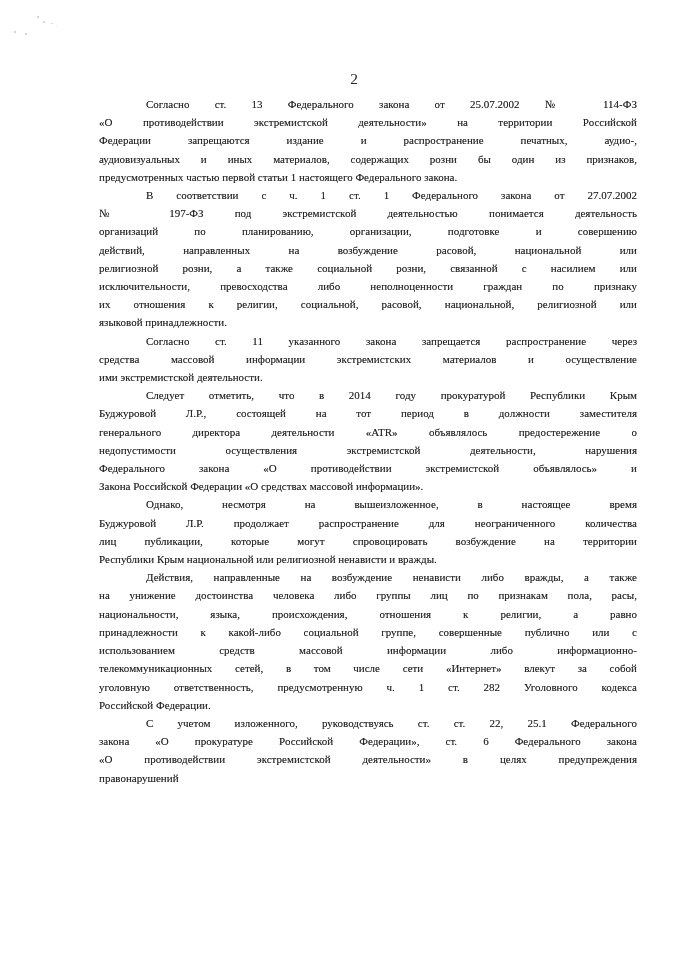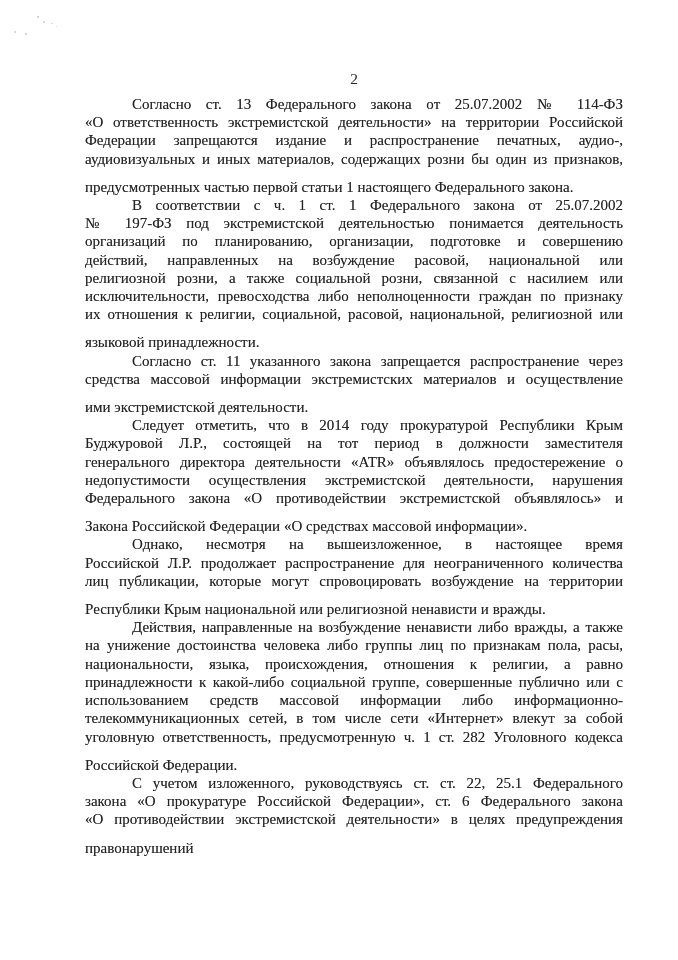--- a/index.html
+++ b/index.html
@@ -21,33 +21,33 @@
     top: 70px;
     left: 85px;
     width: 538px;
     text-align: center;
     font-size: 15.5px;
     line-height: 18px;
     color: #2a2a2a;
   }
   .text-block {
     position: absolute;
-    left: 85px;
+    left: 99px;
     top: 95px;
     width: 538px;
-    font-size: 15px;
+    font-size: 11px;
     line-height: 18.2px;
     text-shadow: 0 0 0.4px rgba(20,20,20,0.45);
   }
   .paragraph { margin: 0; padding: 0; }
   .line {
     text-align: justify;
     text-align-last: justify;
   }
-  .line.last { text-align-last: left; margin-top: 10px; }
+  .line.last { text-align-last: left; }
   .line.first { text-indent: 47px; }
   .scan-speck {
     position: absolute;
     border-radius: 50%;
     background: #9a9a9a;
   }
   .speck-a { left: 37px; top: 16px; width: 2px; height: 2px; opacity: .55; }
   .speck-b { left: 43px; top: 21px; width: 2px; height: 2px; opacity: .5; }
   .speck-c { left: 51px; top: 23px; width: 2px; height: 1px; opacity: .45; }
   .speck-d { left: 14px; top: 31px; width: 2px; height: 2px; opacity: .5; }
@@ -63,27 +63,27 @@
   <span class="scan-speck speck-c"></span>
   <span class="scan-speck speck-d"></span>
   <span class="scan-speck speck-e"></span>
   <span class="scan-speck speck-f"></span>
 
   <div class="page-number">2</div>
 
   <div class="text-block" id="text-block">
       <div class="paragraph">
         <div class="line first">Согласно ст. 13 Федерального закона от 25.07.2002 № 114-ФЗ</div>
-        <div class="line">«О ответственность экстремистской деятельности» на территории Российской</div>
+        <div class="line">«О противодействии экстремистской деятельности» на территории Российской</div>
         <div class="line">Федерации запрещаются издание и распространение печатных, аудио-,</div>
         <div class="line">аудиовизуальных и иных материалов, содержащих розни бы один из признаков,</div>
         <div class="line last">предусмотренных частью первой статьи 1 настоящего Федерального закона.</div>
       </div>
       <div class="paragraph">
-        <div class="line first">В соответствии с ч. 1 ст. 1 Федерального закона от 25.07.2002</div>
+        <div class="line first">В соответствии с ч. 1 ст. 1 Федерального закона от 27.07.2002</div>
         <div class="line">№ 197-ФЗ под экстремистской деятельностью понимается деятельность</div>
         <div class="line">организаций по планированию, организации, подготовке и совершению</div>
         <div class="line">действий, направленных на возбуждение расовой, национальной или</div>
         <div class="line">религиозной розни, а также социальной розни, связанной с насилием или</div>
         <div class="line">исключительности, превосходства либо неполноценности граждан по признаку</div>
         <div class="line">их отношения к религии, социальной, расовой, национальной, религиозной или</div>
         <div class="line last">языковой принадлежности.</div>
       </div>
       <div class="paragraph">
         <div class="line first">Согласно ст. 11 указанного закона запрещается распространение через</div>
@@ -93,21 +93,21 @@
       <div class="paragraph">
         <div class="line first">Следует отметить, что в 2014 году прокуратурой Республики Крым</div>
         <div class="line">Буджуровой Л.Р., состоящей на тот период в должности заместителя</div>
         <div class="line">генерального директора деятельности «ATR» объявлялось предостережение о</div>
         <div class="line">недопустимости осуществления экстремистской деятельности, нарушения</div>
         <div class="line">Федерального закона «О противодействии экстремистской объявлялось» и</div>
         <div class="line last">Закона Российской Федерации «О средствах массовой информации».</div>
       </div>
       <div class="paragraph">
         <div class="line first">Однако, несмотря на вышеизложенное, в настоящее время</div>
-        <div class="line">Российской Л.Р. продолжает распространение для неограниченного количества</div>
+        <div class="line">Буджуровой Л.Р. продолжает распространение для неограниченного количества</div>
         <div class="line">лиц публикации, которые могут спровоцировать возбуждение на территории</div>
         <div class="line last">Республики Крым национальной или религиозной ненависти и вражды.</div>
       </div>
       <div class="paragraph">
         <div class="line first">Действия, направленные на возбуждение ненависти либо вражды, а также</div>
         <div class="line">на унижение достоинства человека либо группы лиц по признакам пола, расы,</div>
         <div class="line">национальности, языка, происхождения, отношения к религии, а равно</div>
         <div class="line">принадлежности к какой-либо социальной группе, совершенные публично или с</div>
         <div class="line">использованием средств массовой информации либо информационно-</div>
         <div class="line">телекоммуникационных сетей, в том числе сети «Интернет» влекут за собой</div>

